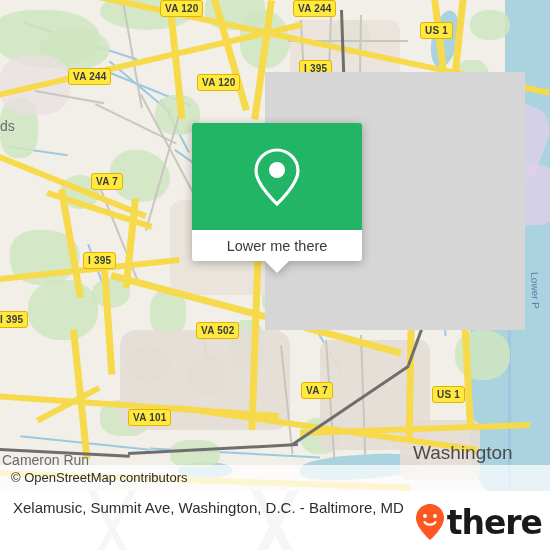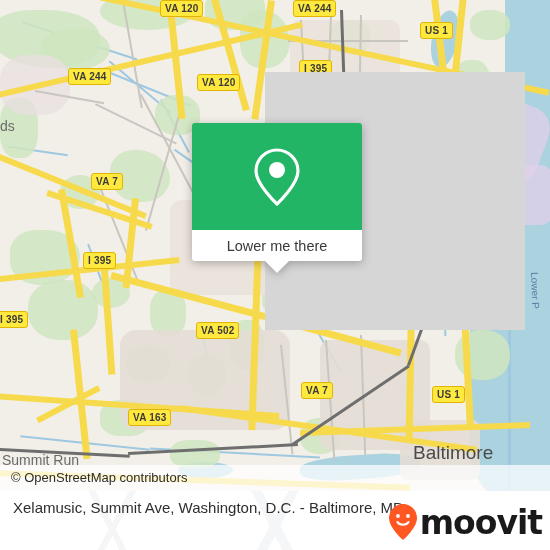--- a/index.html
+++ b/index.html
@@ -241,27 +241,27 @@
         <div class="shield" style="left: 420px; top: 22px;">US 1</div>
         <div class="shield" style="left: 68px; top: 68px;">VA 244</div>
         <div class="shield" style="left: 197px; top: 74px;">VA 120</div>
         <div class="shield" style="left: 299px; top: 60px;">I 395</div>
         <div class="shield" style="left: 91px; top: 173px;">VA 7</div>
         <div class="shield" style="left: 83px; top: 252px;">I 395</div>
         <div class="shield" style="left: -5px; top: 311px;">I 395</div>
         <div class="shield" style="left: 196px; top: 322px;">VA 502</div>
         <div class="shield" style="left: 301px; top: 382px;">VA 7</div>
         <div class="shield" style="left: 432px; top: 386px;">US 1</div>
-        <div class="shield" style="left: 128px; top: 409px;">VA 163</div>
+        <div class="shield" style="left: 128px; top: 409px;">VA 101</div>
       </div>
 
     <div id="labels">
         <div class="place-label small-label" style="left: 0px; top: 118px;">ds</div>
-        <div class="place-label city-label" style="left: 413px; top: 442px;">Baltimore</div>
-        <div class="place-label small-label" style="left: 2px; top: 452px;">Summit Run</div>
+        <div class="place-label city-label" style="left: 413px; top: 442px;">Washington</div>
+        <div class="place-label small-label" style="left: 2px; top: 452px;">Cameron Run</div>
         <div class="place-label river-label" style="left: 540px; top: 272px;">Lower P</div>
       </div>
 
     <div class="attribution">
       <span>© OpenStreetMap contributors</span>
     </div>
   </div>
 
   <div class="gray-panel"></div>
 
@@ -281,17 +281,17 @@
   <div class="footer">
     <div class="footer-watermark"></div>
     <div class="footer-title">Xelamusic, Summit Ave, Washington, D.C. - Baltimore, MD</div>
     <div class="brand">
       <svg width="30" height="38" viewBox="0 0 30 38">
         <path d="M15 1 C7.3 1 1 7.3 1 15 C1 25 15 37 15 37 C15 37 29 25 29 15 C29 7.3 22.7 1 15 1 Z" fill="#ff5722"></path>
         <circle cx="10" cy="13" r="1.9" fill="#ffffff"></circle>
         <circle cx="20" cy="13" r="1.9" fill="#ffffff"></circle>
         <path d="M9.5 19 C11.5 22.6 18.5 22.6 20.5 19" fill="none" stroke="#ffffff" stroke-width="2.1" stroke-linecap="round"></path>
       </svg>
-      <span class="brand-word">moovit</span>
+      <span class="brand-word">there</span>
     </div>
   </div>
 
 </div>
 
 </body></html>

